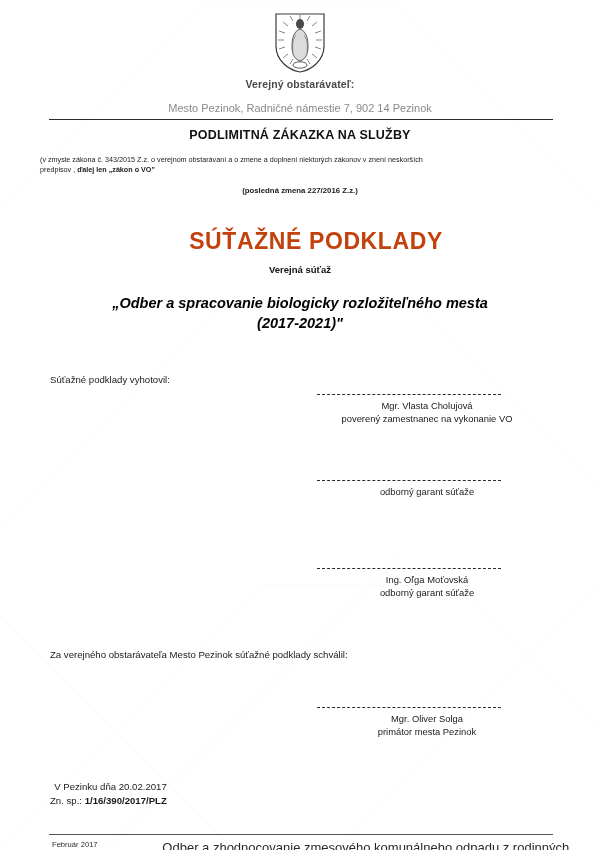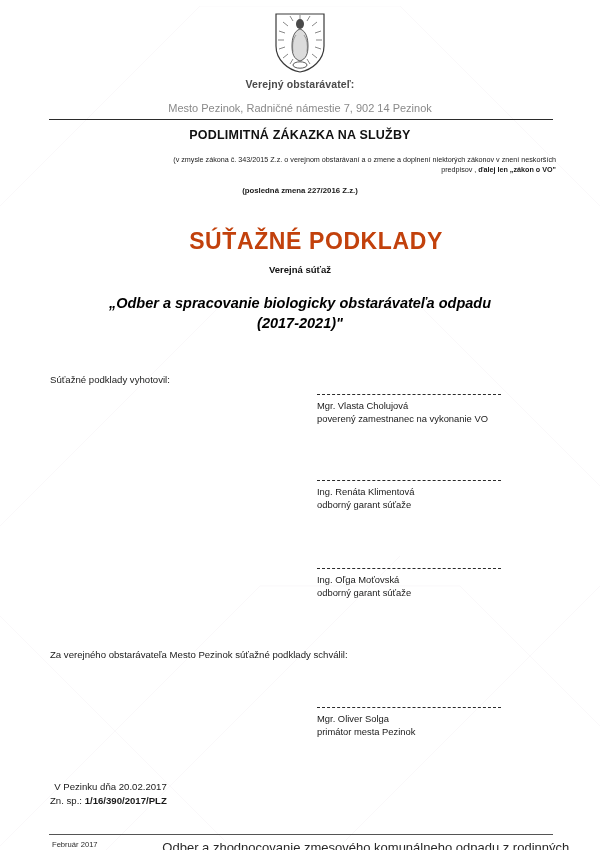--- a/index.html
+++ b/index.html
@@ -92,23 +92,23 @@
     font-size: 12.5px;
     font-weight: bold;
     letter-spacing: 0.2px;
     color: #111;
     z-index: 2;
   }
 
   .legal-note {
     position: absolute;
     top: 149px;
-    left: 60px;
+    left: 40px;
     width: 496px;
-    text-align: right;
+    text-align: left;
     font-size: 7.2px;
     line-height: 1.45;
     color: #1a1a1a;
     z-index: 2;
   }
   .legal-note .b { font-weight: bold; }
 
   .legal-amend {
     position: absolute;
     top: 180px;
@@ -180,20 +180,21 @@
     color: #1a1a1a;
     z-index: 2;
   }
 
   
   .sig-block {
     position: absolute;
     left: 317px;
     width: 220px;
     z-index: 2;
+    text-align: center;
   }
   .sig-line {
     width: 184px;
     height: 0;
     border-top: 1.1px dashed #2b2b2b;
     margin-bottom: 4px;
   }
   .sig-name,
   .sig-role {
     font-size: 9.4px;
@@ -305,35 +306,34 @@
     <span>predpisov ,  </span><span class="b">ďalej len „zákon o VO"</span>
   </div>
 
   <div class="legal-amend">(posledná zmena 227/2016 Z.z.)</div>
 
   <div class="doc-title">SÚŤAŽNÉ  PODKLADY</div>
 
   <div class="procedure-kind">Verejná súťaž</div>
 
   <div class="subject-title">
-    <span>„Odber a spracovanie biologicky obstarávateľa odpadu</span><br>
+    <span>„Odber a spracovanie biologicky rozložiteľného mesta</span><br>
     <span>(2017-2021)"</span>
   </div>
 
   <div class="lead-prepared">Súťažné podklady vyhotovil:</div>
 
   <div class="sig-block sig-1">
     <div class="sig-line"></div>
     <div class="sig-name">Mgr. Vlasta Cholujová</div>
     <div class="sig-role">poverený zamestnanec na vykonanie VO</div>
   </div>
 
   <div class="sig-block sig-2">
     <div class="sig-line"></div>
-    <div class="sig-name">Ing. Renáta Klimentová</div>
     <div class="sig-role">odborný garant súťaže</div>
   </div>
 
   <div class="sig-block sig-3">
     <div class="sig-line"></div>
     <div class="sig-name">Ing. Oľga Moťovská</div>
     <div class="sig-role">odborný garant súťaže</div>
   </div>
 
   <div class="lead-approved">Za verejného obstarávateľa Mesto Pezinok súťažné podklady schválil:</div>

